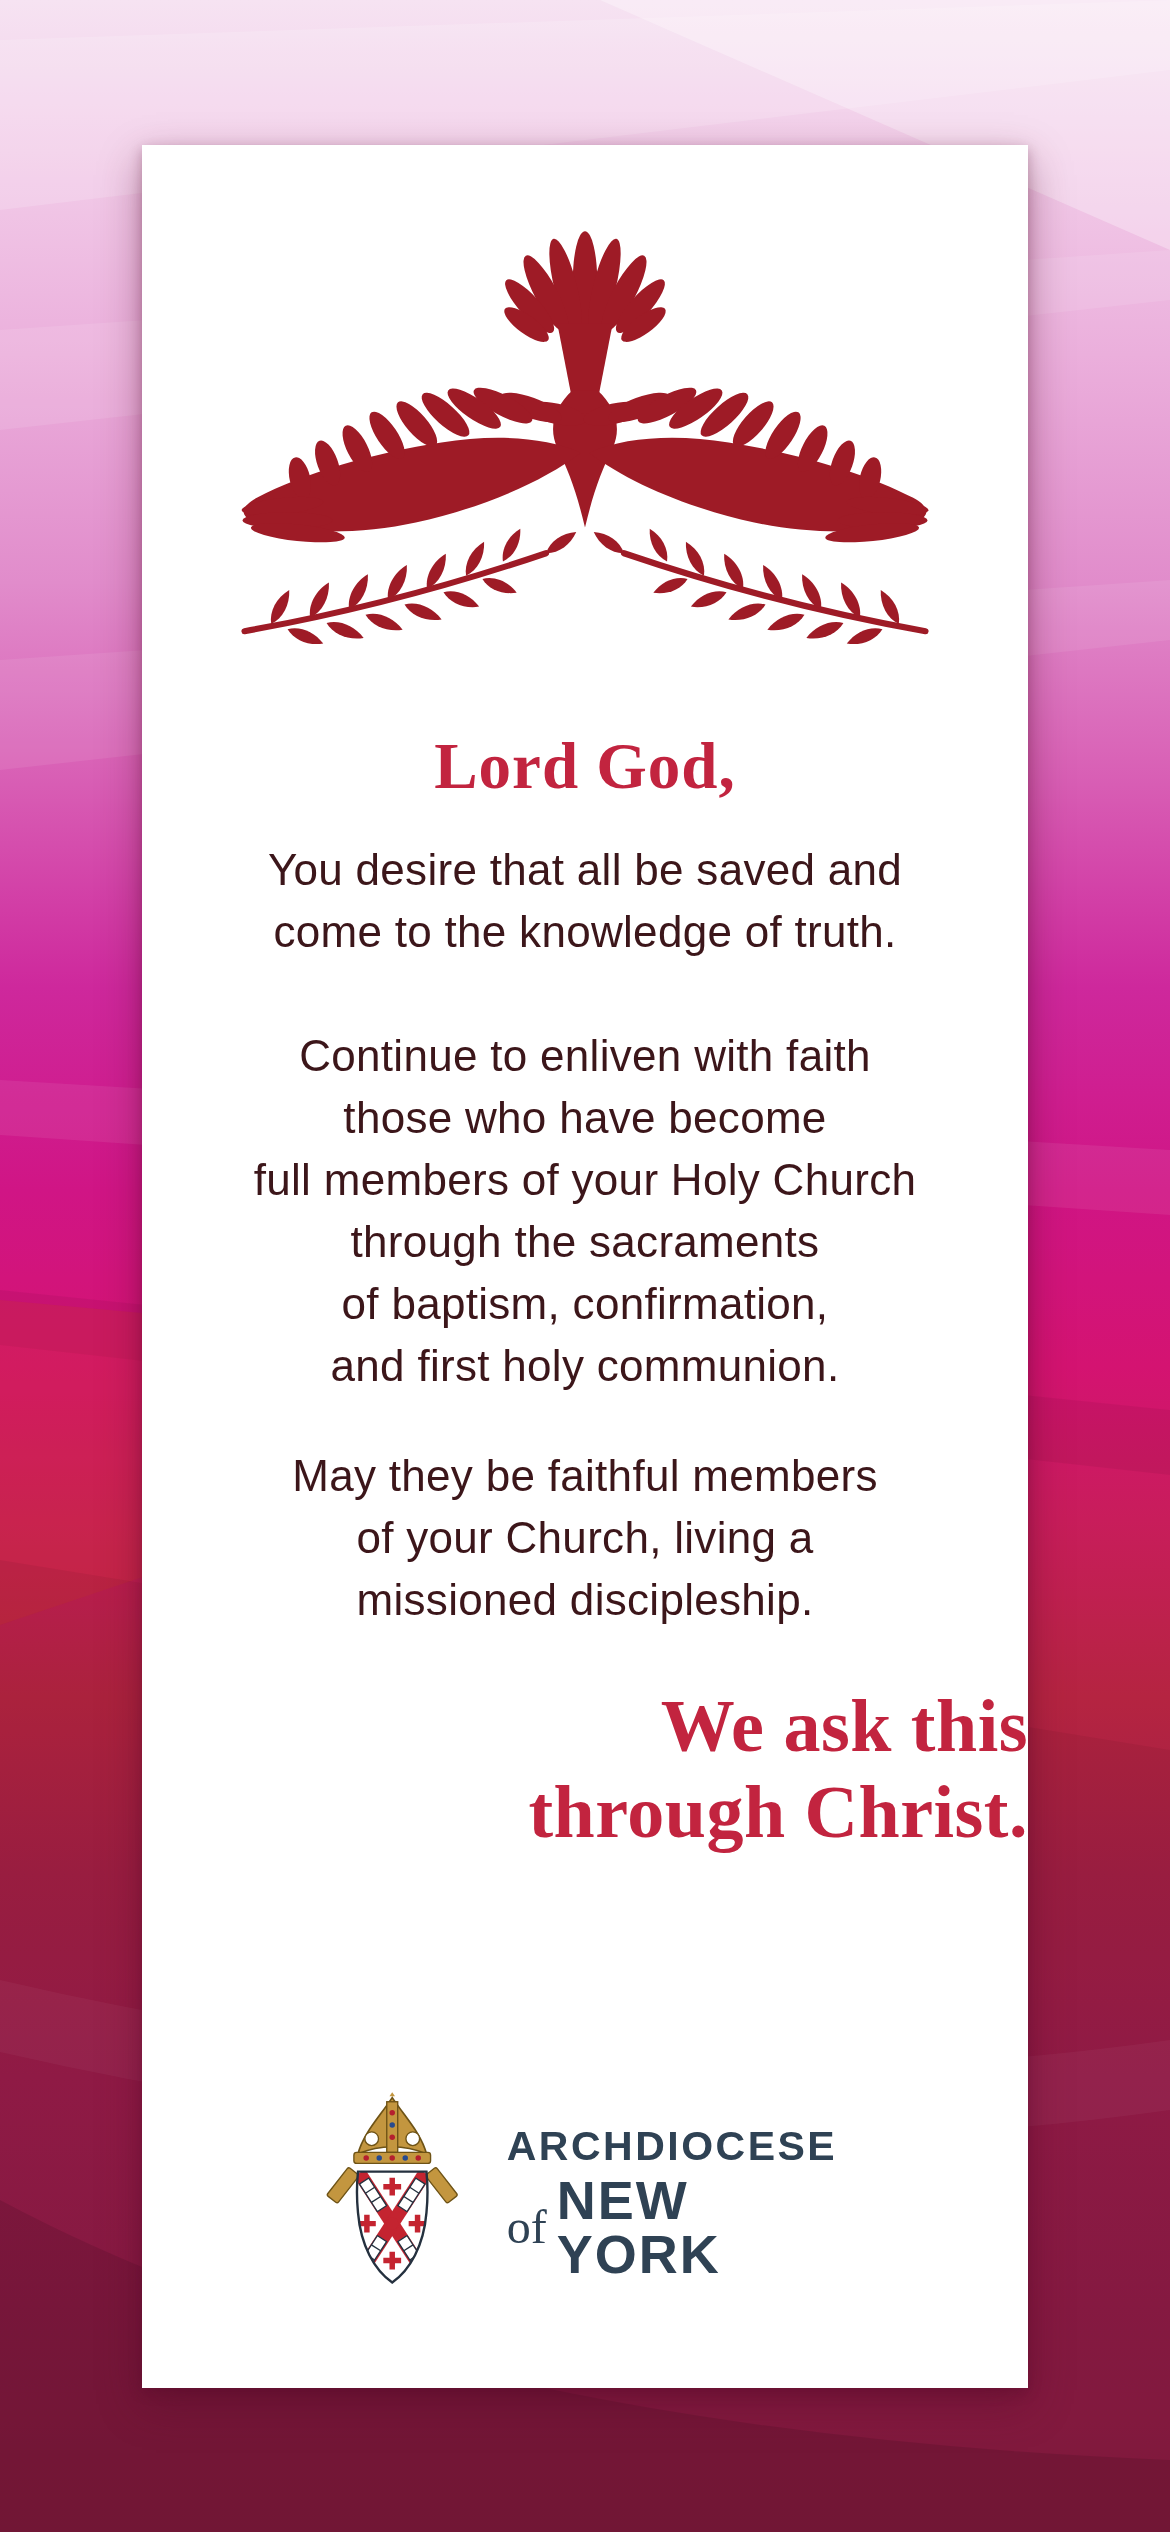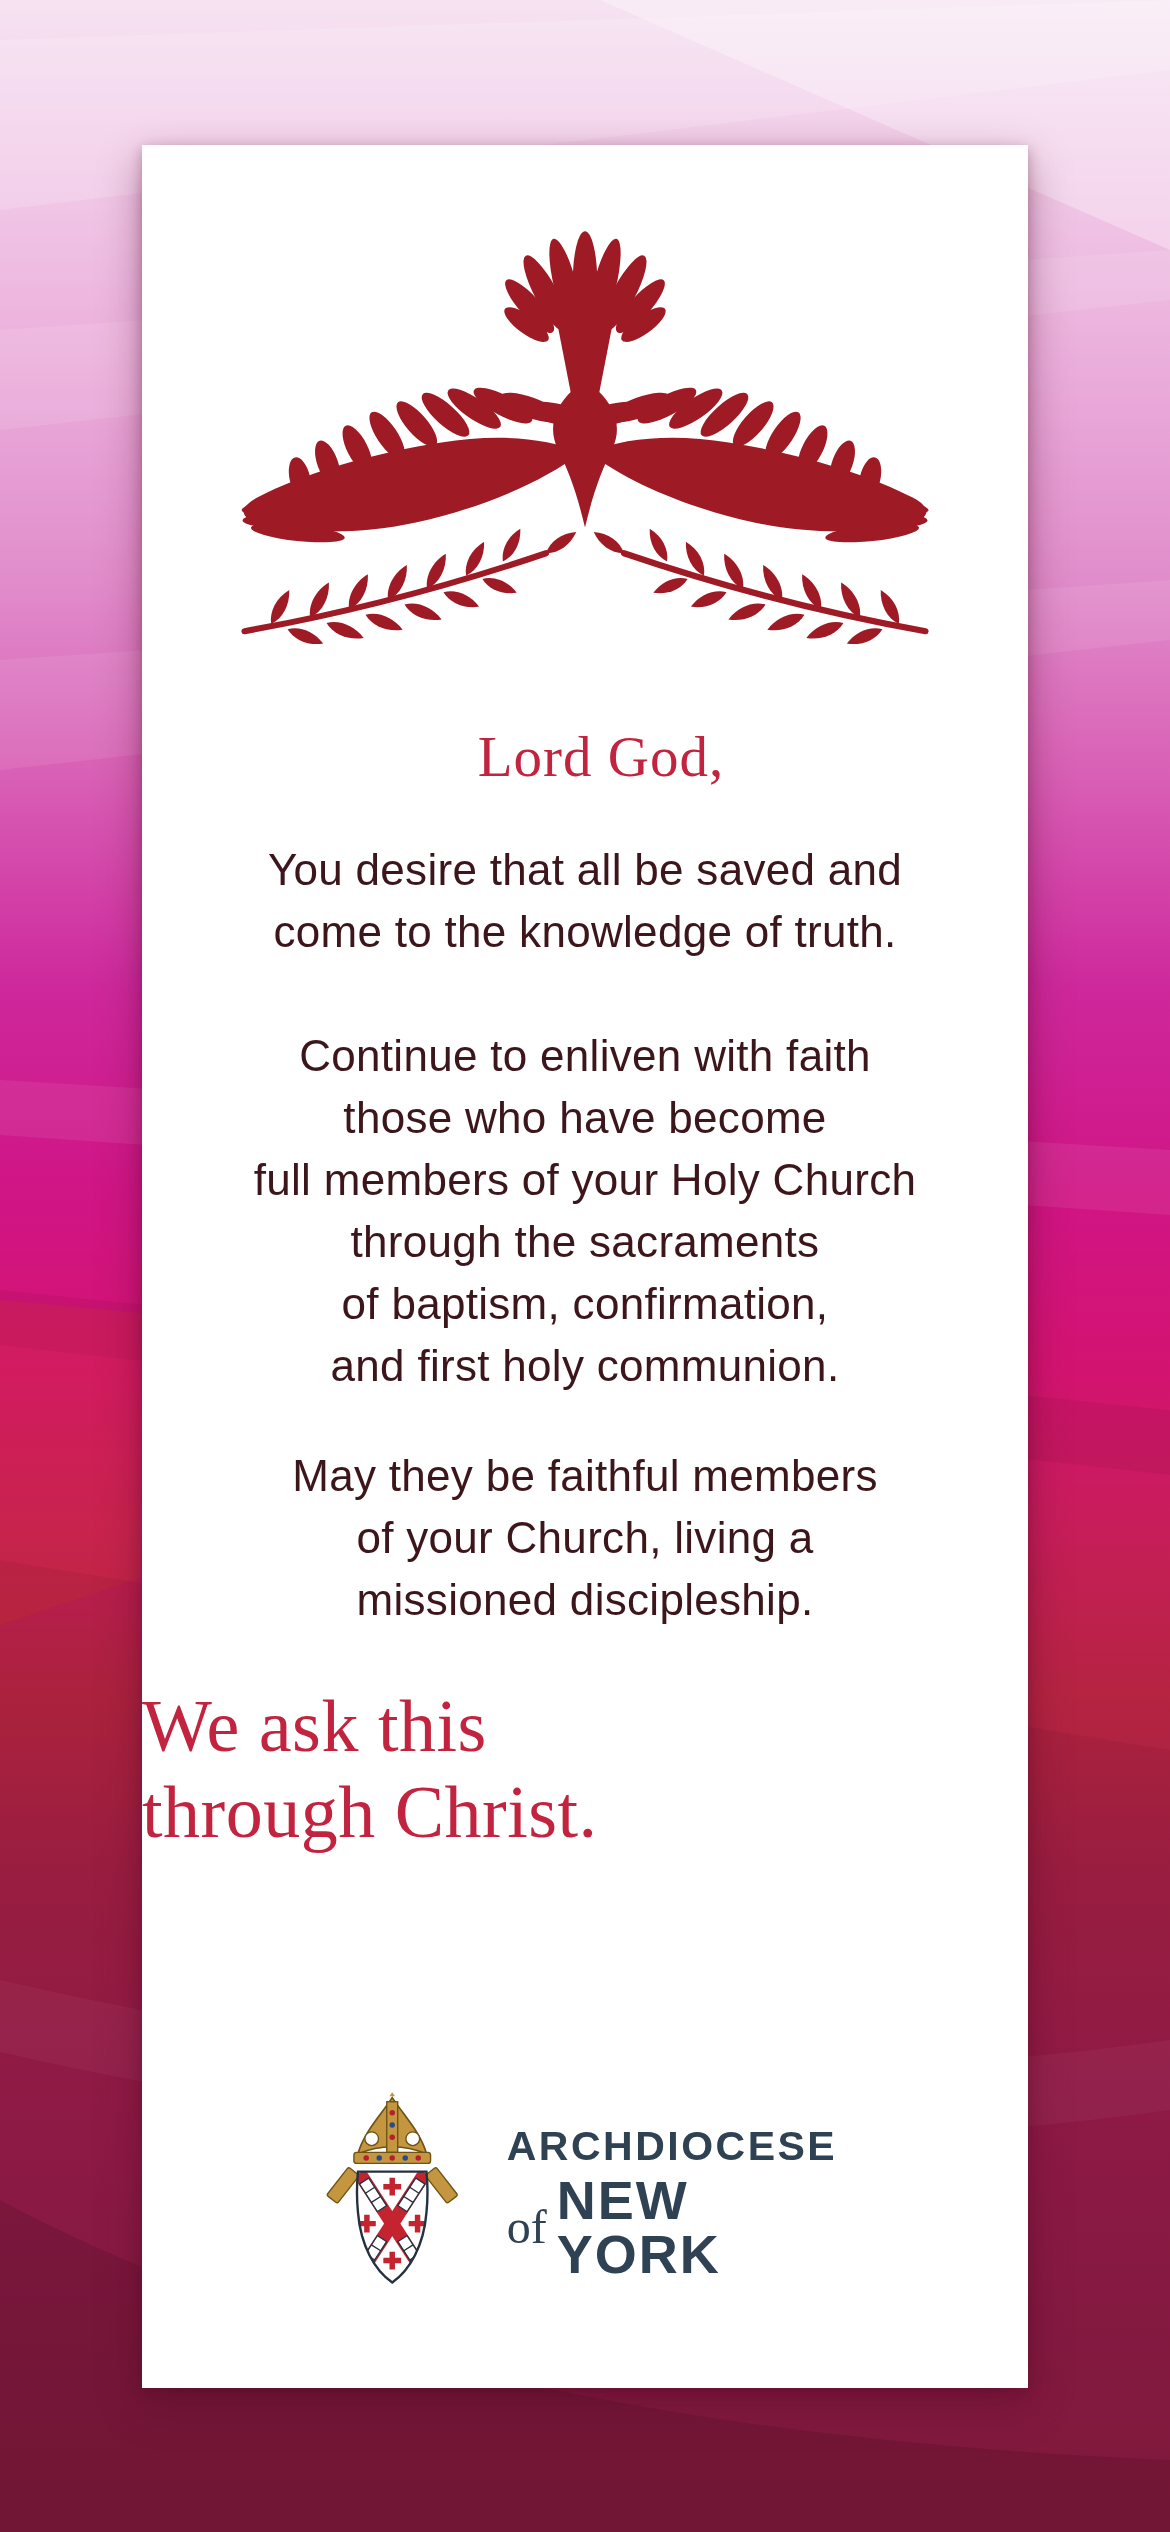--- a/index.html
+++ b/index.html
@@ -29,36 +29,36 @@
   .card{
     position:absolute;left:142px;top:145px;width:886px;height:2243px;
     background:#ffffff;
     box-shadow:0 16px 40px rgba(80,10,40,.38),0 4px 12px rgba(80,10,40,.28);
   }
   .dove-svg{
     position:absolute;top:78px;left:50%;transform:translateX(-50%);
     width:800px;height:441px;fill:var(--dove-red,#9E1B26);
   }
   .h1{
-    position:absolute;top:545px;left:16px;width:100%;text-align:center;
-    font-family:"Liberation Serif",serif;font-weight:normal;
-    font-size:57px;line-height:1;letter-spacing:1px;
+    position:absolute;top:545px;left:0;width:100%;text-align:center;
+    font-family:"Liberation Serif",serif;font-weight:bold;
+    font-size:65px;line-height:1;letter-spacing:1px;
     color:var(--accent,#C2243F);
   }
   .body-text{
     position:absolute;left:0;width:100%;text-align:center;margin:0;
     font-size:44px;line-height:62px;letter-spacing:.3px;
     color:var(--body-ink,#3C161A);white-space:pre-line;
   }
   .p1{top:694px;}
   .p2{top:880px;}
   .p3{top:1300px;}
   .h2{
-    position:absolute;top:1538px;left:0;width:100%;text-align:left;
-    font-family:"Liberation Serif",serif;font-weight:normal;
+    position:absolute;top:1538px;left:0;width:100%;text-align:right;
+    font-family:"Liberation Serif",serif;font-weight:bold;
     font-size:74px;line-height:86px;letter-spacing:.5px;
     color:var(--accent,#C2243F);white-space:pre-line;
   }
   .logo-row{
     position:absolute;top:1932px;left:50%;transform:translateX(-50%);
     display:flex;align-items:center;gap:46px;
   }
   .crest-svg{width:146px;height:233px;display:block;}
   .wordmark{margin-top:18px;color:var(--logo-navy,#2F4254);}
   .wm1{

